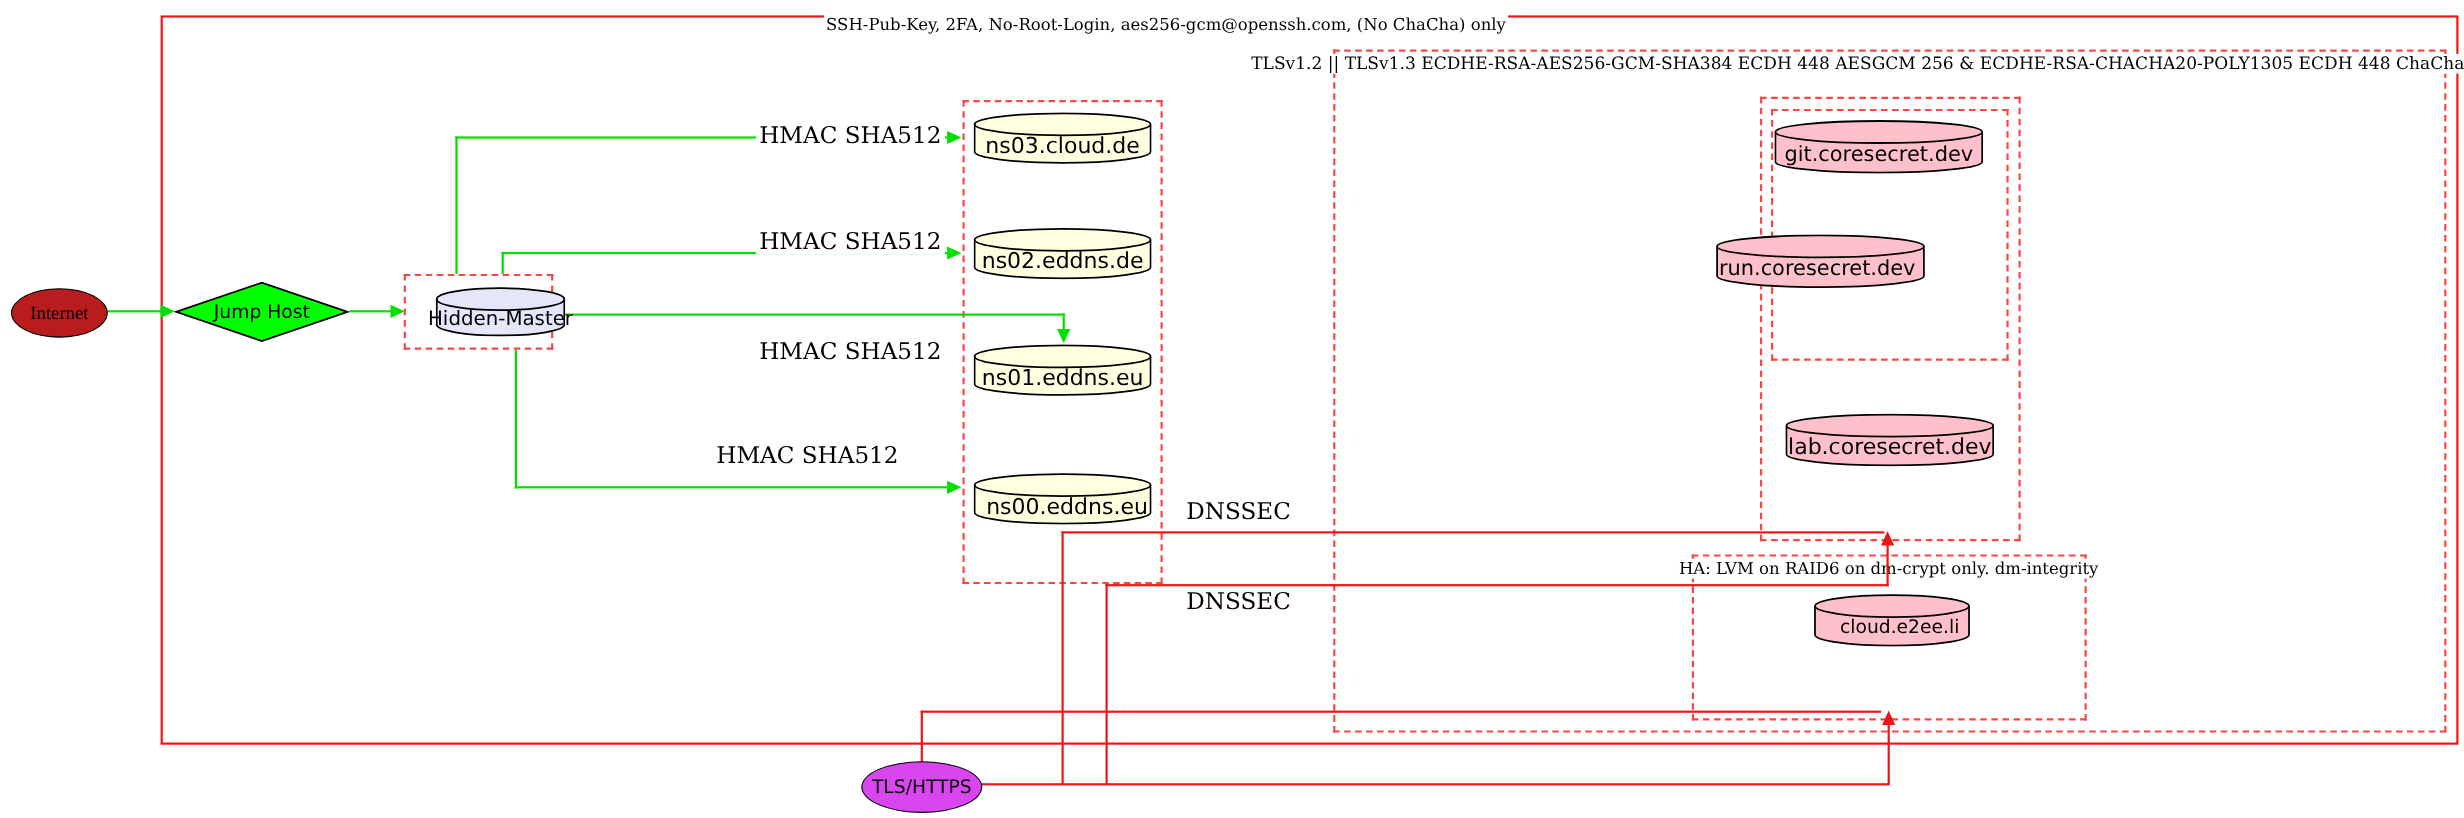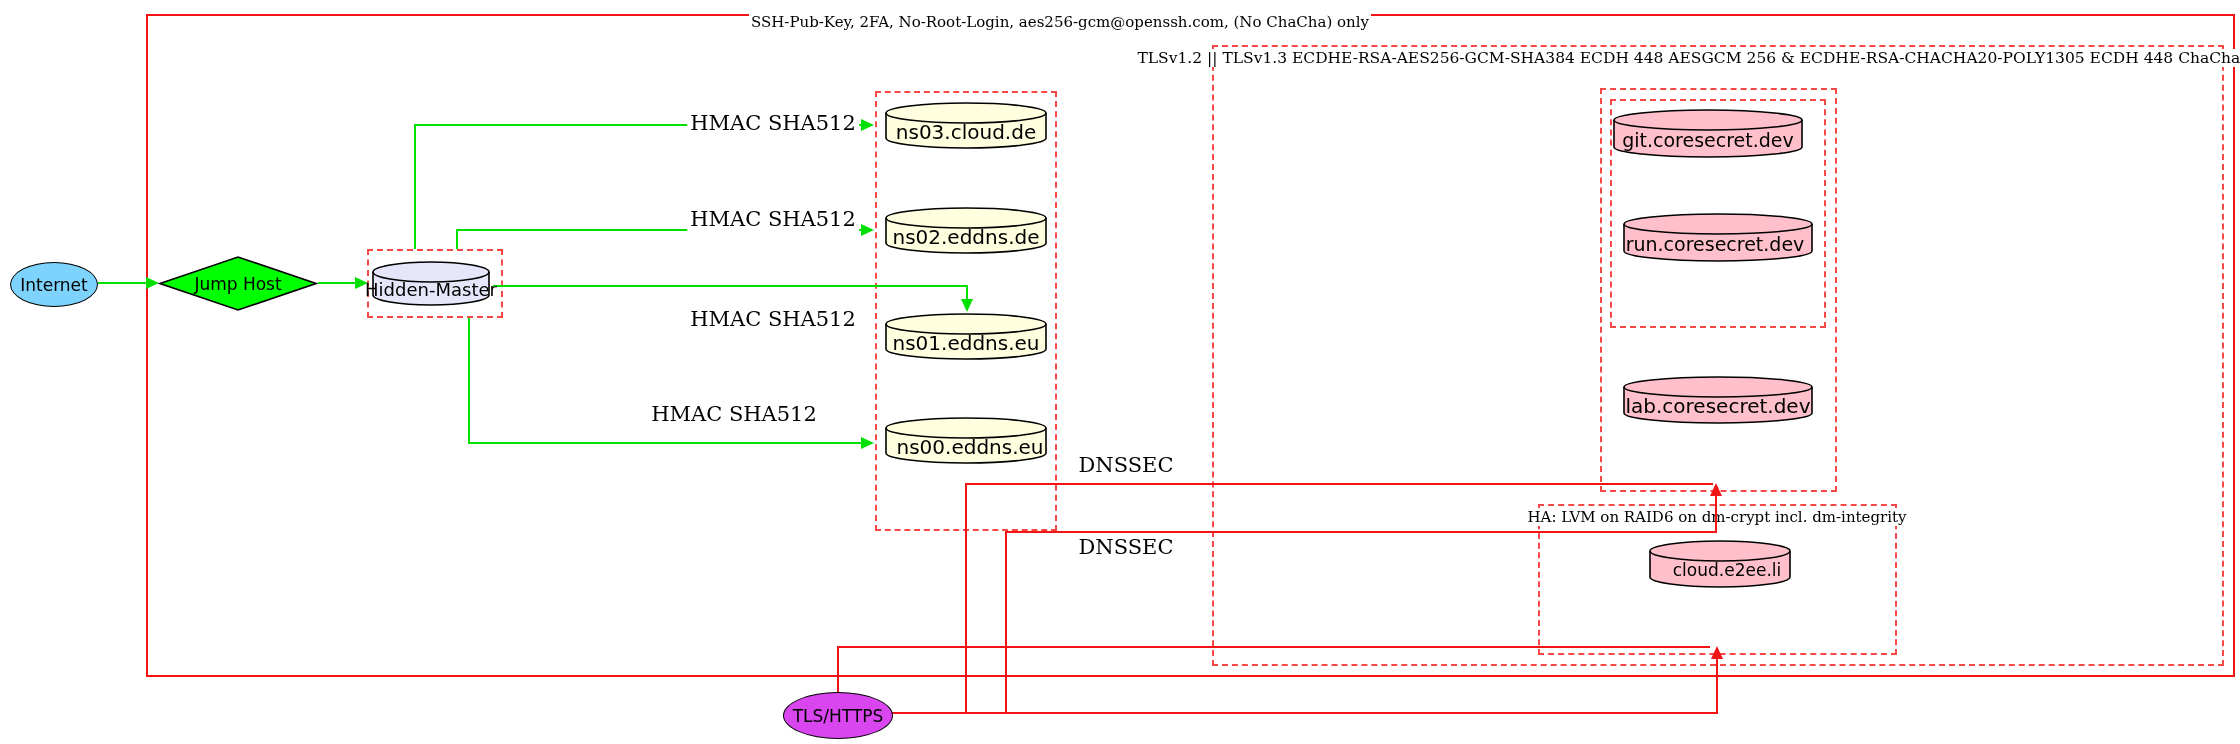--- a/index.html
+++ b/index.html
@@ -40,21 +40,21 @@
 
   <div class="box dashbox" style="left:875px;top:91px;width:182px;height:440px;"></div>
 
   <div class="box dashbox" style="left:367px;top:249px;width:136px;height:69px;"></div>
 
   <div class="box dashbox" style="left:1600px;top:88px;width:237px;height:404px;"></div>
 
   <div class="box dashbox" style="left:1610px;top:99px;width:216px;height:229px;"></div>
 
   <div class="box dashbox" style="left:1538px;top:504px;width:359px;height:151px;"></div>
-  <span class="cluster-label" style="left:1717px;top:508px;font-size:15px;">HA: LVM on RAID6 on dm-crypt incl. dm-integrity</span>
+  <span class="cluster-label" style="left:1717px;top:508px;font-size:15px;">HA: LVM on RAID6 on dm-crypt only. dm-integrity</span>
 
   <div class="gline" style="left:98px;top:282px;width:50px;height:2px;"></div>
   <div class="arrow arr-right-green" style="left:146px;top:277px;"></div>
 
   <div class="gline" style="left:318px;top:282px;width:38px;height:2px;"></div>
   <div class="arrow arr-right-green" style="left:355px;top:277px;"></div>
 
   <div class="gline" style="left:414px;top:124px;width:2px;height:125px;"></div>
   <div class="gline" style="left:414px;top:124px;width:447px;height:2px;"></div>
   <div class="arrow arr-right-green" style="left:861px;top:119px;"></div>
@@ -85,32 +85,32 @@
   <div class="rline" style="left:1716px;top:658px;width:2px;height:55px;"></div>
   <div class="arrow arr-up-red" style="left:1711px;top:646px;"></div>
 
   <span class="edge-label" style="left:773px;top:111px;">HMAC SHA512</span>
   <span class="edge-label" style="left:773px;top:207px;">HMAC SHA512</span>
   <span class="edge-label" style="left:773px;top:307px;">HMAC SHA512</span>
   <span class="edge-label" style="left:734px;top:402px;">HMAC SHA512</span>
   <span class="edge-label" style="left:1126px;top:453px;">DNSSEC</span>
   <span class="edge-label" style="left:1126px;top:535px;">DNSSEC</span>
 
-  <div class="node-ellipse" style="left: 10px; top: 262px; width: 88px; height: 45px; background: #7dd3fc;">
+  <div class="node-ellipse" style="left: 10px; top: 262px; width: 88px; height: 45px; background: #b91c1c; font-family: Liberation Serif, serif;">
     <span>Internet</span>
   </div>
 
   <div class="diamond" style="left:158px;top:256px;width:160px;height:55px;">
     <svg width="160" height="55" viewBox="0 0 160 55">
       <polygon points="2,27.5 80,1 158,27.5 80,54" fill="#00ff00" stroke="#000" stroke-width="1.6"></polygon>
     </svg>
     <span class="d-label">Jump Host</span>
   </div>
 
-  <div class="cyl" style="left:372px;top:261px;width:118px;height:45px;">
+  <div class="cyl" style="left:396px;top:261px;width:118px;height:45px;">
       <svg width="118" height="45" viewBox="0 0 118 45" style="position:absolute;left:0;top:0;">
         <path d="M1,11 A58,10 0 0 1 117,11 L117,34 A58,10 0 0 1 1,34 Z" fill="#e6e6fa" stroke="#000" stroke-width="1.6"></path>
         <path d="M1,11 A58,10 0 0 0 117,11" fill="none" stroke="#000" stroke-width="1.6"></path>
       </svg>
     <span class="cyl-label" style="font-size:18px;">Hidden-Master</span>
   </div>
 
   <div class="cyl" style="left:885px;top:102px;width:162px;height:47px;">
       <svg width="162" height="47" viewBox="0 0 162 47" style="position:absolute;left:0;top:0;">
         <path d="M1,11 A80,10 0 0 1 161,11 L161,36 A80,10 0 0 1 1,36 Z" fill="#ffffe0" stroke="#000" stroke-width="1.6"></path>
@@ -125,36 +125,36 @@
       </svg>
     <span class="cyl-label">ns02.eddns.de</span>
   </div>
   <div class="cyl" style="left:885px;top:313px;width:162px;height:47px;">
       <svg width="162" height="47" viewBox="0 0 162 47" style="position:absolute;left:0;top:0;">
         <path d="M1,11 A80,10 0 0 1 161,11 L161,36 A80,10 0 0 1 1,36 Z" fill="#ffffe0" stroke="#000" stroke-width="1.6"></path>
         <path d="M1,11 A80,10 0 0 0 161,11" fill="none" stroke="#000" stroke-width="1.6"></path>
       </svg>
     <span class="cyl-label">ns01.eddns.eu</span>
   </div>
-  <div class="cyl" style="left:885px;top:417px;width:170px;height:47px;">
+  <div class="cyl" style="left:885px;top:430px;width:170px;height:47px;">
       <svg width="162" height="47" viewBox="0 0 162 47" style="position:absolute;left:0;top:0;">
         <path d="M1,11 A80,10 0 0 1 161,11 L161,36 A80,10 0 0 1 1,36 Z" fill="#ffffe0" stroke="#000" stroke-width="1.6"></path>
         <path d="M1,11 A80,10 0 0 0 161,11" fill="none" stroke="#000" stroke-width="1.6"></path>
       </svg>
     <span class="cyl-label">ns00.eddns.eu</span>
   </div>
 
   <div class="cyl" style="left:1613px;top:109px;width:190px;height:49px;">
       <svg width="190" height="49" viewBox="0 0 190 49" style="position:absolute;left:0;top:0;">
         <path d="M1,11 A94,10 0 0 1 189,11 L189,38 A94,10 0 0 1 1,38 Z" fill="#ffc0cb" stroke="#000" stroke-width="1.6"></path>
         <path d="M1,11 A94,10 0 0 0 189,11" fill="none" stroke="#000" stroke-width="1.6"></path>
       </svg>
     <span class="cyl-label" style="font-size:19px;">git.coresecret.dev</span>
   </div>
-  <div class="cyl" style="left:1623px;top:213px;width:184px;height:49px;">
+  <div class="cyl" style="left:1560px;top:213px;width:184px;height:49px;">
       <svg width="190" height="49" viewBox="0 0 190 49" style="position:absolute;left:0;top:0;">
         <path d="M1,11 A94,10 0 0 1 189,11 L189,38 A94,10 0 0 1 1,38 Z" fill="#ffc0cb" stroke="#000" stroke-width="1.6"></path>
         <path d="M1,11 A94,10 0 0 0 189,11" fill="none" stroke="#000" stroke-width="1.6"></path>
       </svg>
     <span class="cyl-label" style="font-size:19px;">run.coresecret.dev</span>
   </div>
   <div class="cyl" style="left:1623px;top:376px;width:190px;height:48px;">
       <svg width="190" height="48" viewBox="0 0 190 48" style="position:absolute;left:0;top:0;">
         <path d="M1,11 A94,10 0 0 1 189,11 L189,37 A94,10 0 0 1 1,37 Z" fill="#ffc0cb" stroke="#000" stroke-width="1.6"></path>
         <path d="M1,11 A94,10 0 0 0 189,11" fill="none" stroke="#000" stroke-width="1.6"></path>

